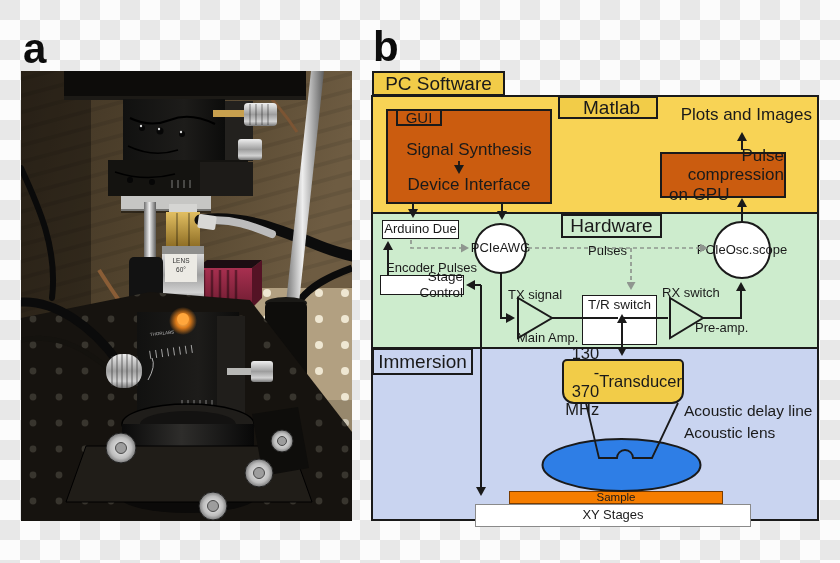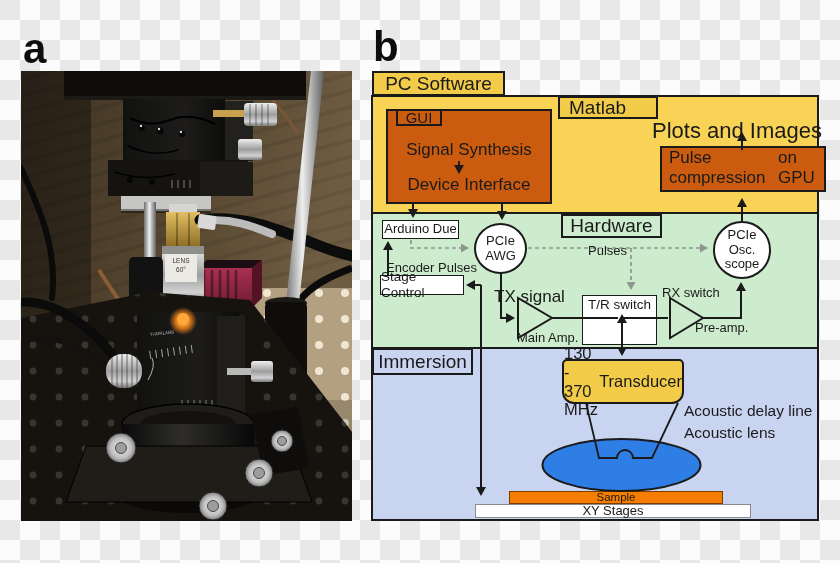--- a/index.html
+++ b/index.html
@@ -4,84 +4,84 @@
 <style>
   html,body{margin:0;padding:0}
   #stage{
     position:relative;width:840px;height:563px;overflow:hidden;
     font-family:"Liberation Sans","DejaVu Sans",sans-serif;
     background: conic-gradient(#fcfcfc 0deg 90deg, #e8e8e8 90deg 180deg, #fcfcfc 180deg 270deg, #e8e8e8 270deg 360deg);
     background-size:40px 40px;
   }
   .region{position:absolute;border:2px solid #1a1a1a;box-sizing:border-box;z-index:1}
   .box{position:absolute;box-sizing:border-box;z-index:2;display:flex;align-items:center;justify-content:center;
-       text-align:left;color:#1a1a1a;line-height:1.15}
+       text-align:right;color:#1a1a1a;line-height:1.15}
   .lbl{position:absolute;z-index:4;color:#1a1a1a;white-space:nowrap;line-height:1.1}
   .panel-label{position:absolute;z-index:5;font-size:42px;font-weight:600;color:#0d0d0d;line-height:1}
   #scene{position:absolute;left:0;top:0;z-index:3;pointer-events:none}
   .yellowbox{background:var(--box-yellow,#f5cf4a);border:2px solid #1a1a1a}
   .orangebox{background:var(--box-orange,#cb5c0f);border:2px solid #1a1a1a}
   .whitebox{background:#ffffff;border:1.5px solid #1a1a1a}
-  .circle{background:#ffffff;border:2px solid #1a1a1a;border-radius:50%;flex-direction:column}
+  .circle{background:#ffffff;border:2px solid #1a1a1a;border-radius:50%;flex-direction:row}
 </style>
 </head>
 <body>
 
 <div id="stage">
 
   <div class="panel-label" style="left:23px;top:28px">a</div>
   <div class="panel-label" style="left:373px;top:26px">b</div>
 
   <div class="region" style="left:371px;top:95px;width:448px;height:119px;background:var(--region-yellow,#f8d355)"></div>
   <div class="region" style="left:371px;top:212px;width:448px;height:137px;background:var(--region-green,#cdeccd)"></div>
   <div class="region" style="left:371px;top:347px;width:448px;height:174px;background:var(--region-blue,#c9d4f0)"></div>
 
   <div class="box yellowbox" style="left:372px;top:71px;width:133px;height:25px;font-size:19px">PC Software</div>
-  <div class="box yellowbox" style="left:558px;top:96px;width:100px;height:23px;font-size:19px;justify-content:flex-start;padding-left:9px">Matlab</div>
+  <div class="box yellowbox" style="left:558px;top:96px;width:100px;height:23px;font-size:19px;justify-content:flex-start;padding-left:23px">Matlab</div>
   <div class="box" style="left:561px;top:214px;width:101px;height:24px;font-size:19px;background:var(--region-green,#cdeccd);border:2px solid #1a1a1a">Hardware</div>
   <div class="box" style="left:372px;top:348px;width:101px;height:27px;font-size:19px;background:var(--region-blue,#c9d4f0);border:2.5px solid #1a1a1a">Immersion</div>
 
   <div class="box orangebox" style="left:386px;top:109px;width:166px;height:95px"></div>
   <div class="box orangebox" style="left:396px;top:109px;width:46px;height:17px;font-size:15px">GUI</div>
   <div class="box" style="left:386px;top:141px;width:166px;height:18px;font-size:17px">Signal Synthesis</div>
   <div class="box" style="left:386px;top:176px;width:166px;height:18px;font-size:17px">Device Interface</div>
 
-  <div class="lbl" style="left:652px;top:119px;width:160px;text-align:left;font-size:22px">Plots and Images</div>
-  <div class="box orangebox" style="left:660px;top:146px;width:166px;height:46px;flex-direction:row;align-items:flex-start;padding-left:7px;font-size:17px">
+  <div class="lbl" style="left:652px;top:106px;width:160px;text-align:right;font-size:17px">Plots and Images</div>
+  <div class="box orangebox" style="left:660px;top:152px;width:126px;height:46px;flex-direction:column;align-items:flex-start;padding-left:7px;font-size:17px">
     <span>Pulse compression</span>
     <span>on GPU</span>
   </div>
 
   <div class="box whitebox" style="left:382px;top:220px;width:77px;height:19px;font-size:13px">Arduino Due</div>
   <div class="box circle" style="left:474px;top:223px;width:53px;height:51px;font-size:13px">
     <span>PCIe</span>
     <span>AWG</span>
   </div>
   <div class="box circle" style="left:713px;top:221px;width:58px;height:58px;font-size:13px">
     <span>PCIe</span>
     <span>Osc.</span>
     <span>scope</span>
   </div>
   <div class="lbl" style="left:386px;top:261px;font-size:13px">Encoder Pulses</div>
   <div class="box whitebox" style="left:380px;top:275px;width:84px;height:20px;font-size:13.5px">Stage Control</div>
   <div class="lbl" style="left:588px;top:244px;font-size:13px">Pulses</div>
-  <div class="lbl" style="left:494px;top:288px;font-size:17px">TX signal</div>
+  <div class="lbl" style="left:508px;top:288px;font-size:13px">TX signal</div>
   <div class="lbl" style="left:517px;top:331px;font-size:13px">Main Amp.</div>
   <div class="box whitebox" style="left:582px;top:295px;width:75px;height:50px;align-items:flex-start;padding-top:1px;font-size:13.5px">T/R switch</div>
   <div class="lbl" style="left:662px;top:286px;font-size:13px">RX switch</div>
   <div class="lbl" style="left:695px;top:321px;font-size:13px">Pre-amp.</div>
 
   <div class="box yellowbox" style="left:562px;top:359px;width:122px;height:45px;font-size:16.5px;border-radius:5px 5px 12px 12px">
     <span>130 - 370 MHz</span>
     <span>Transducer</span>
   </div>
   <div class="lbl" style="left:684px;top:402px;font-size:15.5px">Acoustic delay line</div>
   <div class="lbl" style="left:684px;top:424px;font-size:15.5px">Acoustic lens</div>
   <div class="box" style="left:509px;top:491px;width:214px;height:13px;background:var(--sample-orange,#f57d00);border:1px solid #7a3c00;font-size:11.5px">Sample</div>
-  <div class="box" style="left:475px;top:504px;width:276px;height:14px;background:#ffffff;border:1px solid #8a8a8a;font-size:13px">XY Stages</div>
+  <div class="box" style="left:475px;top:504px;width:276px;height:23px;background:#ffffff;border:1px solid #8a8a8a;font-size:13px">XY Stages</div>
 
   <svg id="scene" width="840" height="563" viewBox="0 0 840 563">
     <defs>
       <marker id="mB" markerUnits="userSpaceOnUse" markerWidth="10" markerHeight="10" refX="7" refY="5" orient="auto">
         <path d="M0,0 L9,5 L0,10 z" fill="#1a1a1a"></path>
       </marker>
       <marker id="mG" markerUnits="userSpaceOnUse" markerWidth="9" markerHeight="9" refX="6" refY="4.5" orient="auto">
         <path d="M0,0 L8,4.5 L0,9 z" fill="#8f968f"></path>
       </marker>
       <clipPath id="ph">

